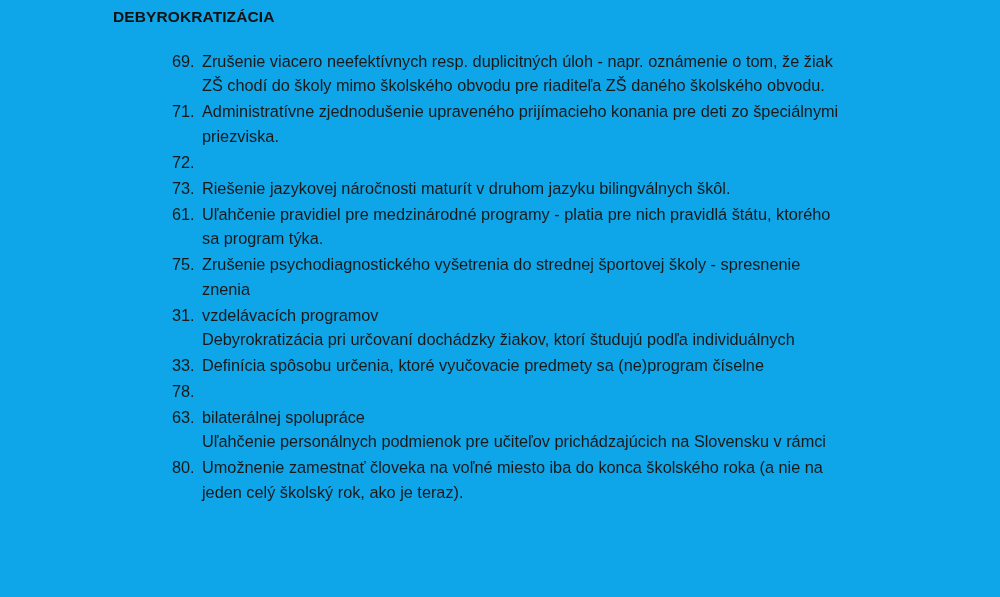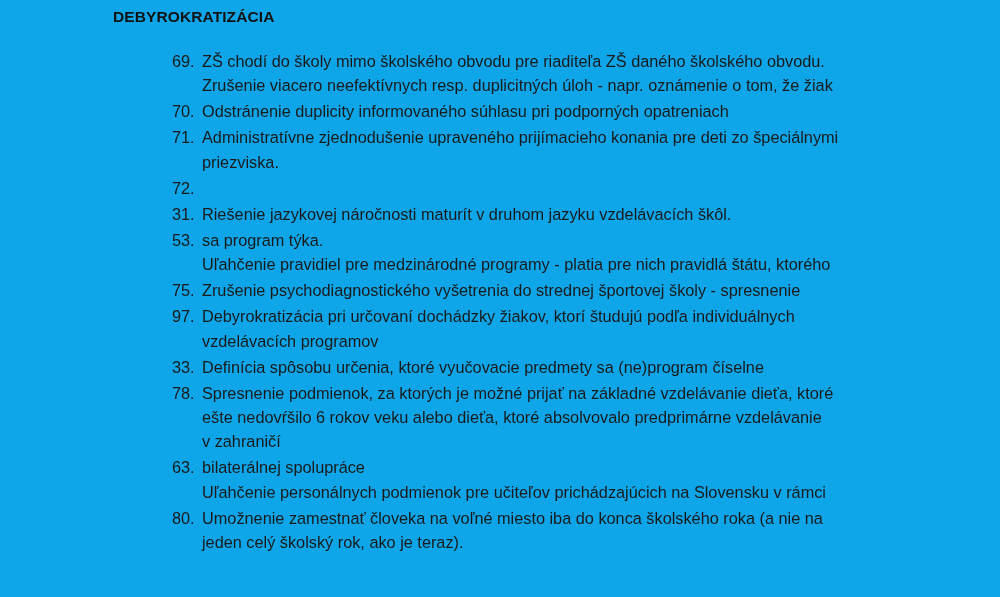--- a/index.html
+++ b/index.html
@@ -70,88 +70,78 @@
 <body>
 
 <div class="page">
   <div class="section-title">DEBYROKRATIZÁCIA</div>
 
   <ol class="list">
 
     <li class="item">
       <span class="num">69.</span>
       <span class="text">
+        <span class="line">Zrušenie viacero neefektívnych resp. duplicitných úloh - napr. oznámenie o tom, že žiak</span>
         <span class="line">ZŠ chodí do školy mimo školského obvodu pre riaditeľa ZŠ daného školského obvodu.</span>
-        <span class="line">Zrušenie viacero neefektívnych resp. duplicitných úloh - napr. oznámenie o tom, že žiak</span>
       </span>
     </li>
 
-    <li class="item">
-      <span class="num">70.</span>
-      <span class="text">
-        <span class="line">Odstránenie duplicity informovaného súhlasu pri podporných opatreniach</span>
-      </span>
-    </li>
 
     <li class="item">
       <span class="num">71.</span>
       <span class="text">
         <span class="line">Administratívne zjednodušenie upraveného prijímacieho konania pre deti zo špeciálnymi</span>
         <span class="line">priezviska.</span>
       </span>
     </li>
 
     <li class="item">
       <span class="num">72.</span>
     </li>
 
     <li class="item">
-      <span class="num">31.</span>
+      <span class="num">73.</span>
       <span class="text">
-        <span class="line">Riešenie jazykovej náročnosti maturít v druhom jazyku vzdelávacích škôl.</span>
+        <span class="line">Riešenie jazykovej náročnosti maturít v druhom jazyku bilingválnych škôl.</span>
       </span>
     </li>
 
     <li class="item">
-      <span class="num">53.</span>
+      <span class="num">61.</span>
       <span class="text">
+        <span class="line">Uľahčenie pravidiel pre medzinárodné programy - platia pre nich pravidlá štátu, ktorého</span>
         <span class="line">sa program týka.</span>
-        <span class="line">Uľahčenie pravidiel pre medzinárodné programy - platia pre nich pravidlá štátu, ktorého</span>
       </span>
     </li>
 
     <li class="item">
       <span class="num">75.</span>
       <span class="text">
         <span class="line">Zrušenie psychodiagnostického vyšetrenia do strednej športovej školy - spresnenie</span>
+        <span class="line">znenia</span>
       </span>
     </li>
 
     <li class="item">
-      <span class="num">97.</span>
+      <span class="num">31.</span>
       <span class="text">
+        <span class="line">vzdelávacích programov</span>
         <span class="line">Debyrokratizácia pri určovaní dochádzky žiakov, ktorí študujú podľa individuálnych</span>
-        <span class="line">vzdelávacích programov</span>
       </span>
     </li>
 
     <li class="item">
       <span class="num">33.</span>
       <span class="text">
         <span class="line">Definícia spôsobu určenia, ktoré vyučovacie predmety sa (ne)program číselne</span>
       </span>
     </li>
 
     <li class="item">
       <span class="num">78.</span>
-      <span class="text">
-        <span class="line">Spresnenie podmienok, za ktorých je možné prijať na základné vzdelávanie dieťa, ktoré</span>
-        <span class="line">ešte nedovŕšilo 6 rokov veku alebo dieťa, ktoré absolvovalo predprimárne vzdelávanie</span>
-        <span class="line">v zahraničí</span>
-      </span>
     </li>
 
     <li class="item">
       <span class="num">63.</span>
       <span class="text">
         <span class="line">bilaterálnej spolupráce</span>
         <span class="line">Uľahčenie personálnych podmienok pre učiteľov prichádzajúcich na Slovensku v rámci</span>
       </span>
     </li>
 

